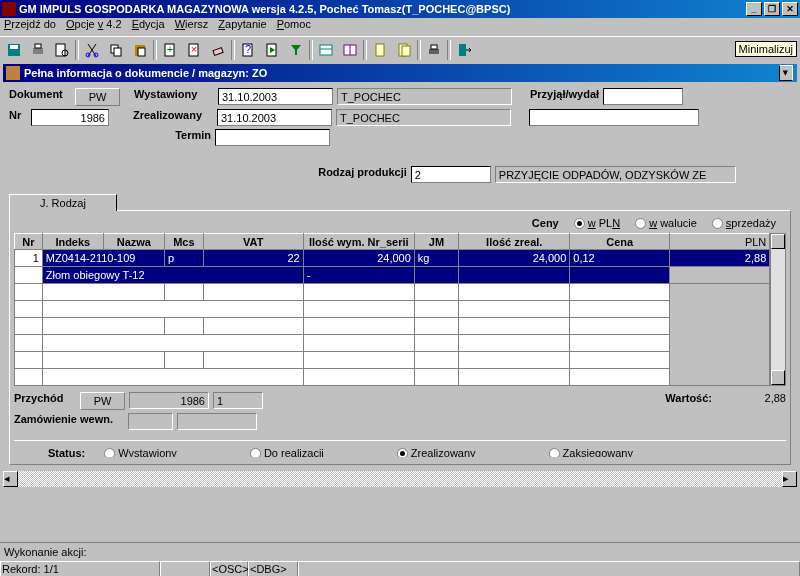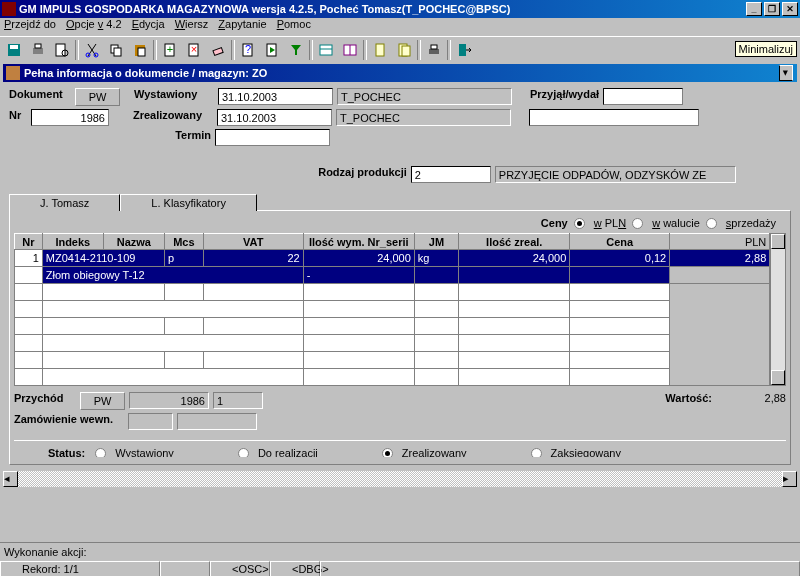--- a/index.html
+++ b/index.html
@@ -36,41 +36,41 @@
   .field-gray { background:#c0c0c0; border:1px solid #808080; border-right-color:#fff; border-bottom-color:#fff; height:17px; padding:0 3px; display:inline-flex; align-items:center; }
   .formrow { display:flex; align-items:flex-start; gap:4px; margin-bottom:3px;}
 
   
   .tabstrip { display:flex; margin-top:10px; }
   .tab { padding:2px 30px; border:1px solid #fff; border-bottom:none; border-right-color:#000; background:#c0c0c0; position:relative; top:1px;}
   .tab.active { background:#c0c0c0; z-index:2; }
   .tabbody { border:1px solid #fff; border-right-color:#808080; border-bottom-color:#808080; padding:4px; }
 
   
-  .radio { display:inline-flex; align-items:center; gap:9px; margin-left:6px; }
+  .radio { display:inline-flex; align-items:center; gap:3px; margin-left:15px; }
   .radio .dot { width:11px; height:11px; border-radius:50%; background:#fff; border:1px solid #808080; display:flex; align-items:center; justify-content:center;}
   .radio .dot.sel::after{ content:""; width:5px; height:5px; border-radius:50%; background:#000;}
 
   
   table.grid { border-collapse:collapse; width:100%; }
   table.grid th { background:#c0c0c0; border:1px solid #808080; border-top-color:#fff; border-left-color:#fff; padding:1px 3px; font-weight:bold; height:16px;}
   table.grid td { border:1px solid #808080; padding:0 3px; height:17px; background:#fff; }
   table.grid tr.sel td { background:#000080; color:#fff; }
   .gridwrap { display:flex; }
   .vscroll { width:16px; background:#c0c0c0; border:1px solid #808080; display:flex; flex-direction:column; }
   .vscroll .arr { height:15px; background:#c0c0c0; border:1px solid #fff; border-right-color:#000; border-bottom-color:#000; }
   .vscroll .track { flex:1; background:repeating-conic-gradient(#c0c0c0 0 25%, #fff 0 50%) 0/2px 2px; }
 
   .hscroll { display:flex; height:16px; margin:0 3px;}
   .hscroll .arr { width:15px; background:#c0c0c0; border:1px solid #fff; border-right-color:#000; border-bottom-color:#000;}
   .hscroll .track{ flex:1; background:repeating-conic-gradient(#c0c0c0 0 25%, #fff 0 50%) 0/2px 2px;}
 
   .status { position:absolute; bottom:0; left:0; right:0; height:34px; background:#c0c0c0; border-top:1px solid #808080; }
   .status .row { display:flex; height:17px; align-items:center; }
-  .status .cell { border:1px solid #808080; border-top-color:#fff; border-left-color:#fff; height:16px; padding:0 21px; display:flex; align-items:center; }
+  .status .cell { border:1px solid #808080; border-top-color:#fff; border-left-color:#fff; height:16px; padding:0 1px; display:flex; align-items:center; }
 
   .icon-svg { width:16px; height:16px; }
 </style>
 </head>
 <body>
 
 <div class="titlebar">
   <div class="icon"></div>
   <div class="title">GM IMPULS GOSPODARKA MAGAZYNOWA wersja 4.2.5, Pocheć Tomasz(T_POCHEC@BPSC)</div>
   <div class="winbtn">_</div>
@@ -243,22 +243,21 @@
   </div>
 
   <div class="formrow" style="margin-top:20px;justify-content:center">
     <span style="width:250px"></span>
     <span class="lbl">Rodzaj produkcji</span>
     <span class="field-sunken" style="width:80px">2</span>
     <span class="field-gray" style="width:241px">PRZYJĘCIE ODPADÓW, ODZYSKÓW ZE</span>
   </div>
 
   <div class="tabstrip">
-    <div class="tab active">J. Tomasz</div>
-    <div class="tab">L. Klasyfikatory</div>
+    <div class="tab active">J. Rodzaj</div>
   </div>
   <div class="tabbody">
 
     <div style="display:flex; justify-content:flex-end; padding:2px 10px 4px 0;">
       <span class="lbl">Ceny</span>
       <label class="radio">
           <span class="dot sel"></span>
           <span><u>w</u> PL<u>N</u></span>
         </label>
       <label class="radio">
@@ -287,21 +286,21 @@
           <th style="width:90px;text-align:right;font-weight:normal">PLN</th>
         </tr>
         <tr class="sel">
           <td style="text-align:right;background:#fff;color:#000">1</td>
           <td colspan="2">MZ0414-2110-109</td>
           <td>p</td>
           <td style="text-align:right">22</td>
           <td style="text-align:right">24,000</td>
           <td>kg</td>
           <td style="text-align:right">24,000</td>
-          <td style="text-align:right">0,12</td>
+          <td style="">0,12</td>
           <td style="text-align:right">2,88</td>
         </tr>
         <tr class="sel">
           <td style="background:#fff"></td>
               <td colspan="4">Złom obiegowy T-12</td>
               <td>-</td>
               <td></td>
               <td></td>
               <td></td>
               <td style="background:#c0c0c0"></td>
@@ -418,17 +417,17 @@
   <div class="arr">▸</div>
 </div>
 
 <div class="status">
   <div class="row">
       <span style="padding:0 4px">Wykonanie akcji:</span>
     </div>
   <div class="row">
     <div class="cell" style="width:160px">Rekord: 1/1</div>
     <div class="cell" style="width:50px"></div>
-    <div class="cell" style="width:60px">&lt;OSC&gt;</div>
+    <div class="cell" style="width:38px">&lt;OSC&gt;</div>
     <div class="cell" style="width:50px">&lt;DBG&gt;</div>
     <div class="cell" style="flex:1"></div>
   </div>
 </div>
 
 </body></html>

